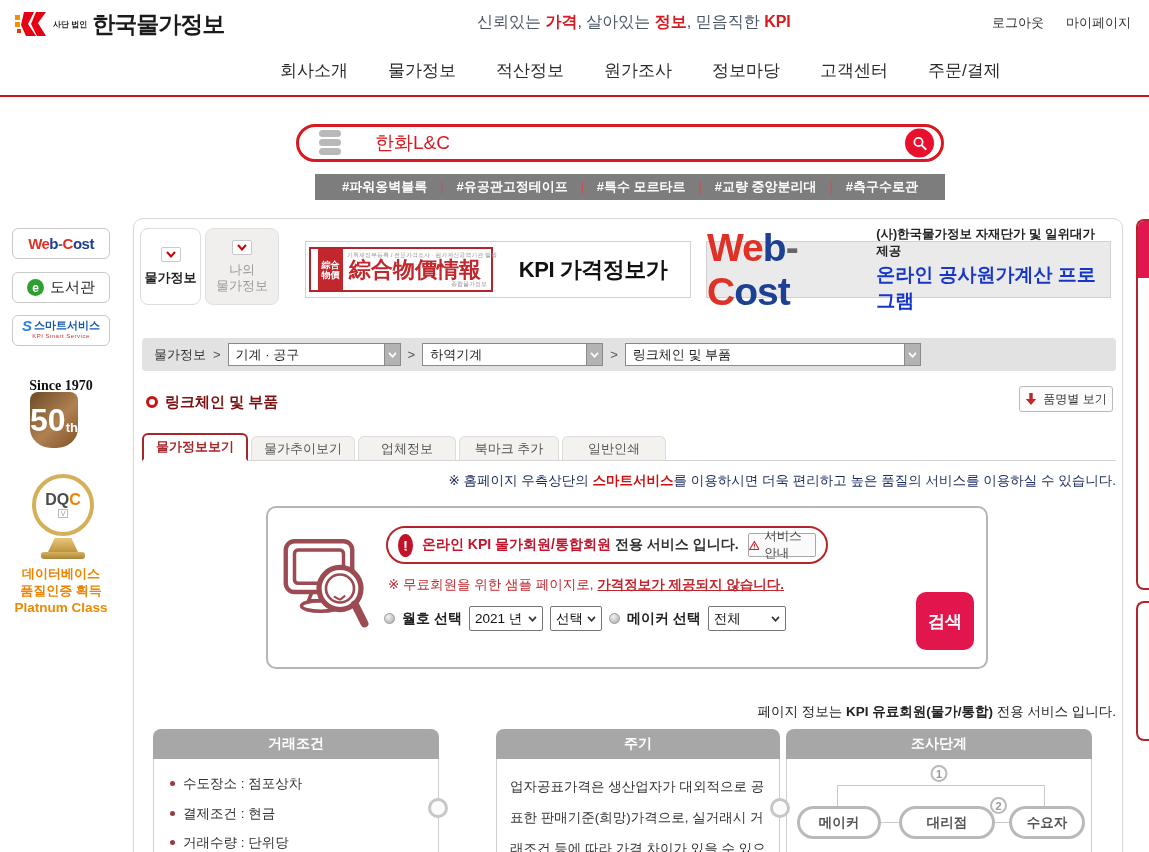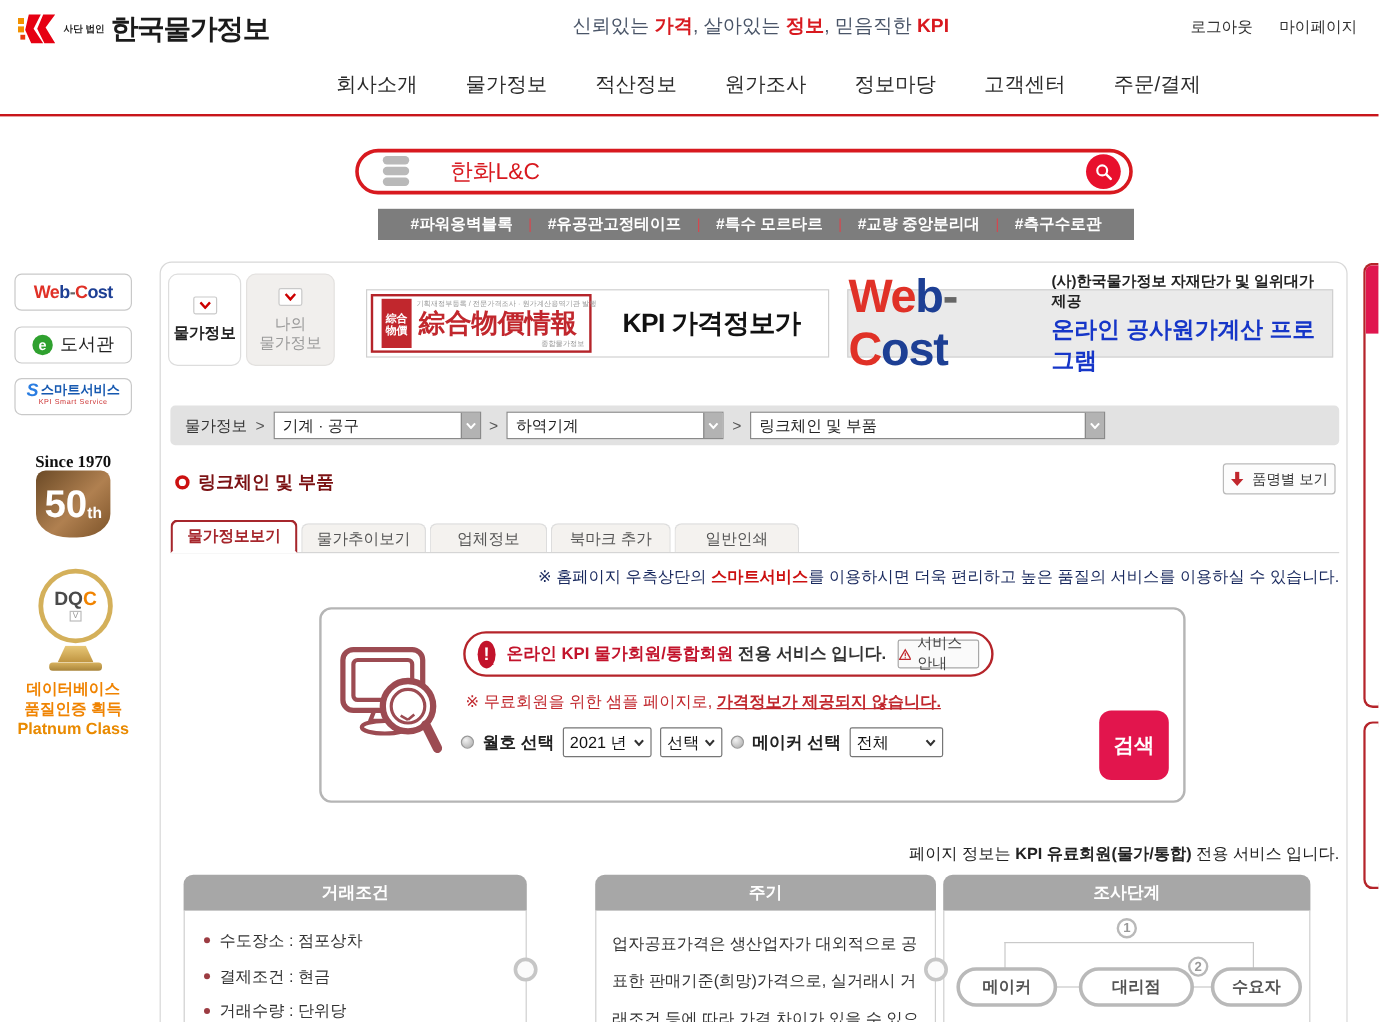--- a/index.html
+++ b/index.html
@@ -35,42 +35,42 @@
   #btn-webcost { top:228px; font-size:15px; font-weight:bold; letter-spacing:-0.5px; }
   .wc-r { color:#e03127; } .wc-b { color:#1d3f94; } .wc-d { color:#666; }
   #btn-library { top:272px; gap:6px; font-size:15px; color:#222; }
   .e-circle { width:17px; height:17px; border-radius:50%; background:#2fa12f; color:#fff; font-size:12px; font-weight:bold; display:flex; align-items:center; justify-content:center; }
   #btn-smart { top:315px; flex-direction:column; justify-content:center; line-height:11px; }
   #btn-smart .row1 { display:flex; align-items:center; gap:2px; }
   .smart-s { font-size:15px; font-weight:bold; font-style:italic; color:#2a7de1; }
   .smart-label { font-size:11px; font-weight:bold; color:#1558b0; }
   .smart-sub { font-size:6px; color:#c33; letter-spacing:0.5px; }
   #since { left:14px; top:378px; width:94px; text-align:center; font-family:"Liberation Serif","DejaVu Serif",serif; font-weight:bold; font-size:14px; color:#111; }
-  #anniv { left:30px; top:392px; width:62px; height:56px; background:linear-gradient(135deg,#6b4a26,#b08050 55%,#7c5329); border-radius:8px 8px 45% 45% / 8px 8px 35% 35%; display:flex; align-items:center; justify-content:center; color:#fff; }
+  #anniv { left:30px; top:392px; width:48px; height:56px; background:linear-gradient(135deg,#6b4a26,#b08050 55%,#7c5329); border-radius:8px 8px 45% 45% / 8px 8px 35% 35%; display:flex; align-items:center; justify-content:center; color:#fff; }
   #anniv .num { font-size:32px; font-weight:bold; line-height:30px; }
   #anniv .suf { font-size:13px; font-weight:bold; margin-top:14px; }
   #dqc { left:32px; top:474px; width:62px; height:62px; border-radius:50%; border:4px solid #d4b05a; background:#fff; display:flex; flex-direction:column; align-items:center; justify-content:center; }
   #dqc .dqc-word { font-size:16px; font-weight:bold; letter-spacing:0; line-height:15px; }
   .dqc-g { color:#4a4a4a; } .dqc-o { color:#f08300; }
   #dqc .dqc-v { font-size:7px; color:#999; border:1px solid #bbb; line-height:7px; padding:0 2px; margin-top:2px; }
   #dqc-stand { left:48px; top:538px; width:30px; height:14px; background:linear-gradient(#e8c878,#bf9440); clip-path:polygon(22% 0,78% 0,100% 100%,0 100%); }
   #dqc-base { left:41px; top:552px; width:44px; height:7px; border-radius:3px; background:linear-gradient(#d8b25e,#a8843a); }
   #dqc-text { left:6px; top:565px; width:110px; text-align:center; color:#f08300; font-size:13px; font-weight:bold; line-height:17px; }
   #dqc-text .l3 { font-size:13.5px; color:#e98a00; }
 
   
   #main { left:133px; top:218px; width:990px; height:700px; background:#fff; border:1px solid #d8d8d8; border-radius:10px; }
   #main > * { position:absolute; }
 
   .ptab { border:1px solid #ddd; border-radius:8px; display:flex; flex-direction:column; align-items:center; justify-content:center; gap:7px; cursor:pointer; }
   #ptab1 { left:6px; top:9px; width:61px; height:77px; background:#fff; font-size:13px; font-weight:bold; color:#222; }
   #ptab2 { left:71px; top:9px; width:74px; height:77px; background:#f1efed; border-color:#e3e1df; font-size:13px; color:#9a9a9a; text-align:center; line-height:16px; }
   .chev-box { width:20px; height:15px; border:1px solid #c9c9c9; border-radius:2px; background:#fff; display:flex; align-items:center; justify-content:center; }
 
-  #banner1 { left:171px; top:22px; width:386px; height:57px; border:1px solid #d0d0d0; background:#fff; display:flex; cursor:pointer; }
+  #banner1 { left:171px; top:22px; width:386px; height:57px; border:1px solid #d0d0d0; background:#fff; display:flex; cursor:pointer;align-items:center; }
   #b1-left { margin:3px; border:2px solid #b5242a; display:flex; align-items:center; padding:0 7px; gap:6px; position:relative; width:184px; }
   #b1-redbox { width:25px; height:41px; background:#c1272d; color:#fff; font-size:9px; font-weight:bold; font-family:"Liberation Serif","DejaVu Serif",serif; display:flex; flex-direction:column; align-items:center; justify-content:center; line-height:10px; }
   #b1-hanja { font-family:"Liberation Serif","DejaVu Serif",serif; font-weight:bold; font-size:22px; color:#c1272d; white-space:nowrap; }
   #b1-tiny { position:absolute; top:2px; left:36px; font-size:6px; color:#999; white-space:nowrap; }
   #b1-sub { position:absolute; bottom:1px; right:4px; font-size:6px; color:#999; }
   #b1-right { flex:1; display:flex; align-items:center; justify-content:center; font-size:22px; font-weight:bold; color:#111; letter-spacing:-0.5px; }
 
   #banner2 { left:572px; top:22px; width:405px; height:57px; border:1px solid #d0d0d0; background:#eaeaea; display:flex; align-items:center; justify-content:center; gap:12px; cursor:pointer; }
   #banner2 .wc-logo { font-size:39px; font-weight:bold; letter-spacing:-1px; }
   #banner2 .b2-l1 { font-size:12.5px; font-weight:bold; color:#222; }

